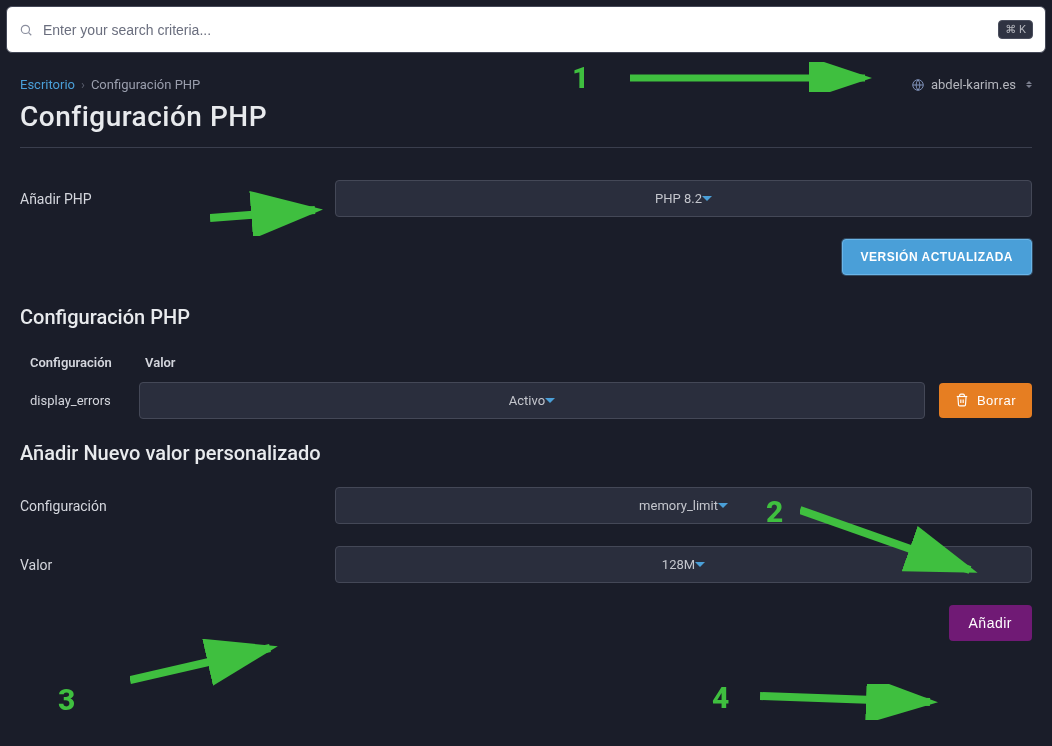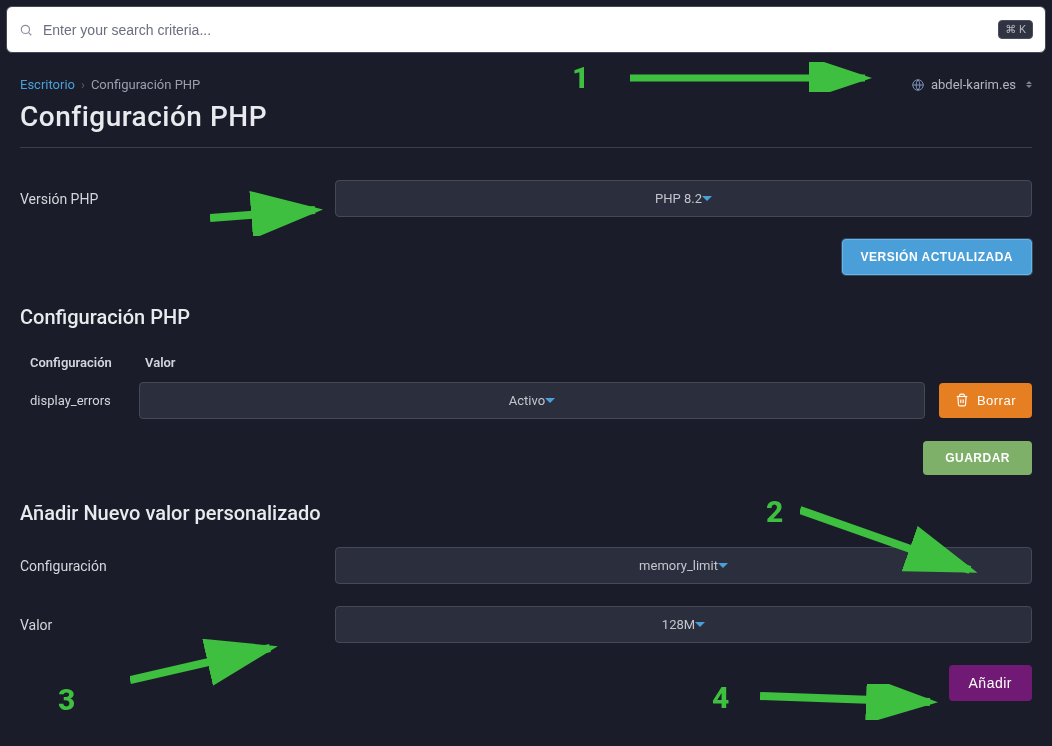--- a/index.html
+++ b/index.html
@@ -217,21 +217,21 @@
         </svg>
       <span>abdel-karim.es</span>
       <span class="sort-icon"></span>
     </div>
   </div>
 
   <h1>Configuración PHP</h1>
   <hr class="divider">
 
   <div class="form-row">
-    <div class="form-label">Versión PHP</div>
+    <div class="form-label">Añadir PHP</div>
     <div class="select">
       <span>PHP 8.2</span>
       <span class="caret-down"></span>
     </div>
   </div>
 
   <div class="btn-row">
     <button class="btn btn-primary">VERSIÓN ACTUALIZADA</button>
   </div>
 
@@ -252,23 +252,20 @@
       <svg class="icon-sm" viewBox="0 0 24 24" fill="none" stroke="#fff" stroke-width="2">
           <polyline points="3 6 5 6 21 6"></polyline>
           <path d="M19 6l-1 14a2 2 0 0 1-2 2H8a2 2 0 0 1-2-2L5 6"></path>
           <path d="M10 11v6M14 11v6"></path>
           <path d="M8 6V4a2 2 0 0 1 2-2h4a2 2 0 0 1 2 2v2"></path>
         </svg>
       <span>Borrar</span>
     </button>
   </div>
 
-  <div class="btn-row" style="margin-bottom:26px;">
-    <button class="btn btn-success-lg">GUARDAR</button>
-  </div>
 
   <h2>Añadir Nuevo valor personalizado</h2>
 
   <div class="form-row" style="margin-top:22px;">
     <div class="form-label">Configuración</div>
     <div class="select">
       <span>memory_limit</span>
       <span class="caret-down"></span>
     </div>
   </div>

